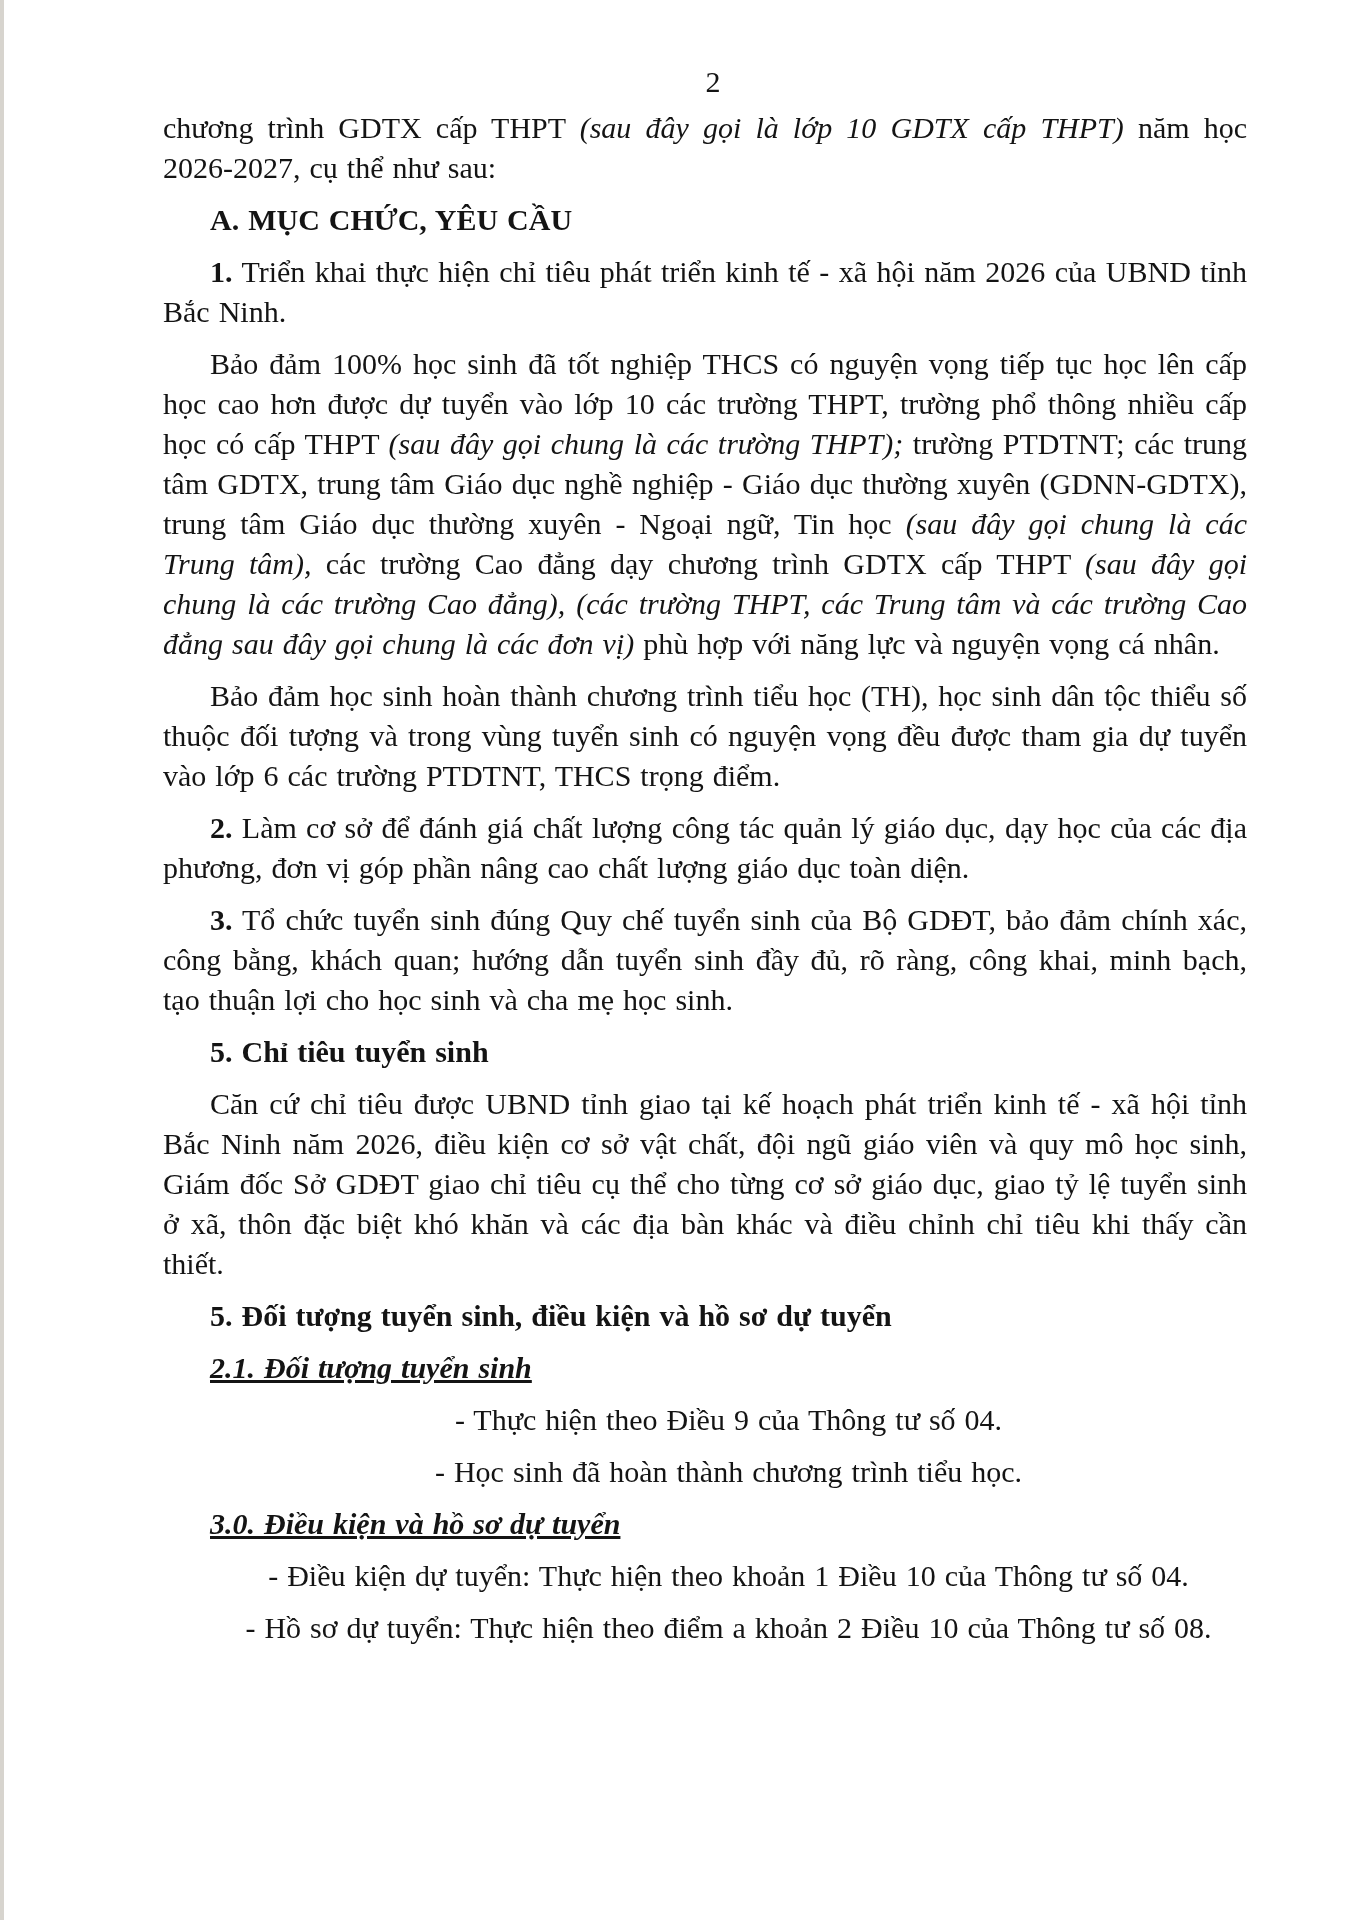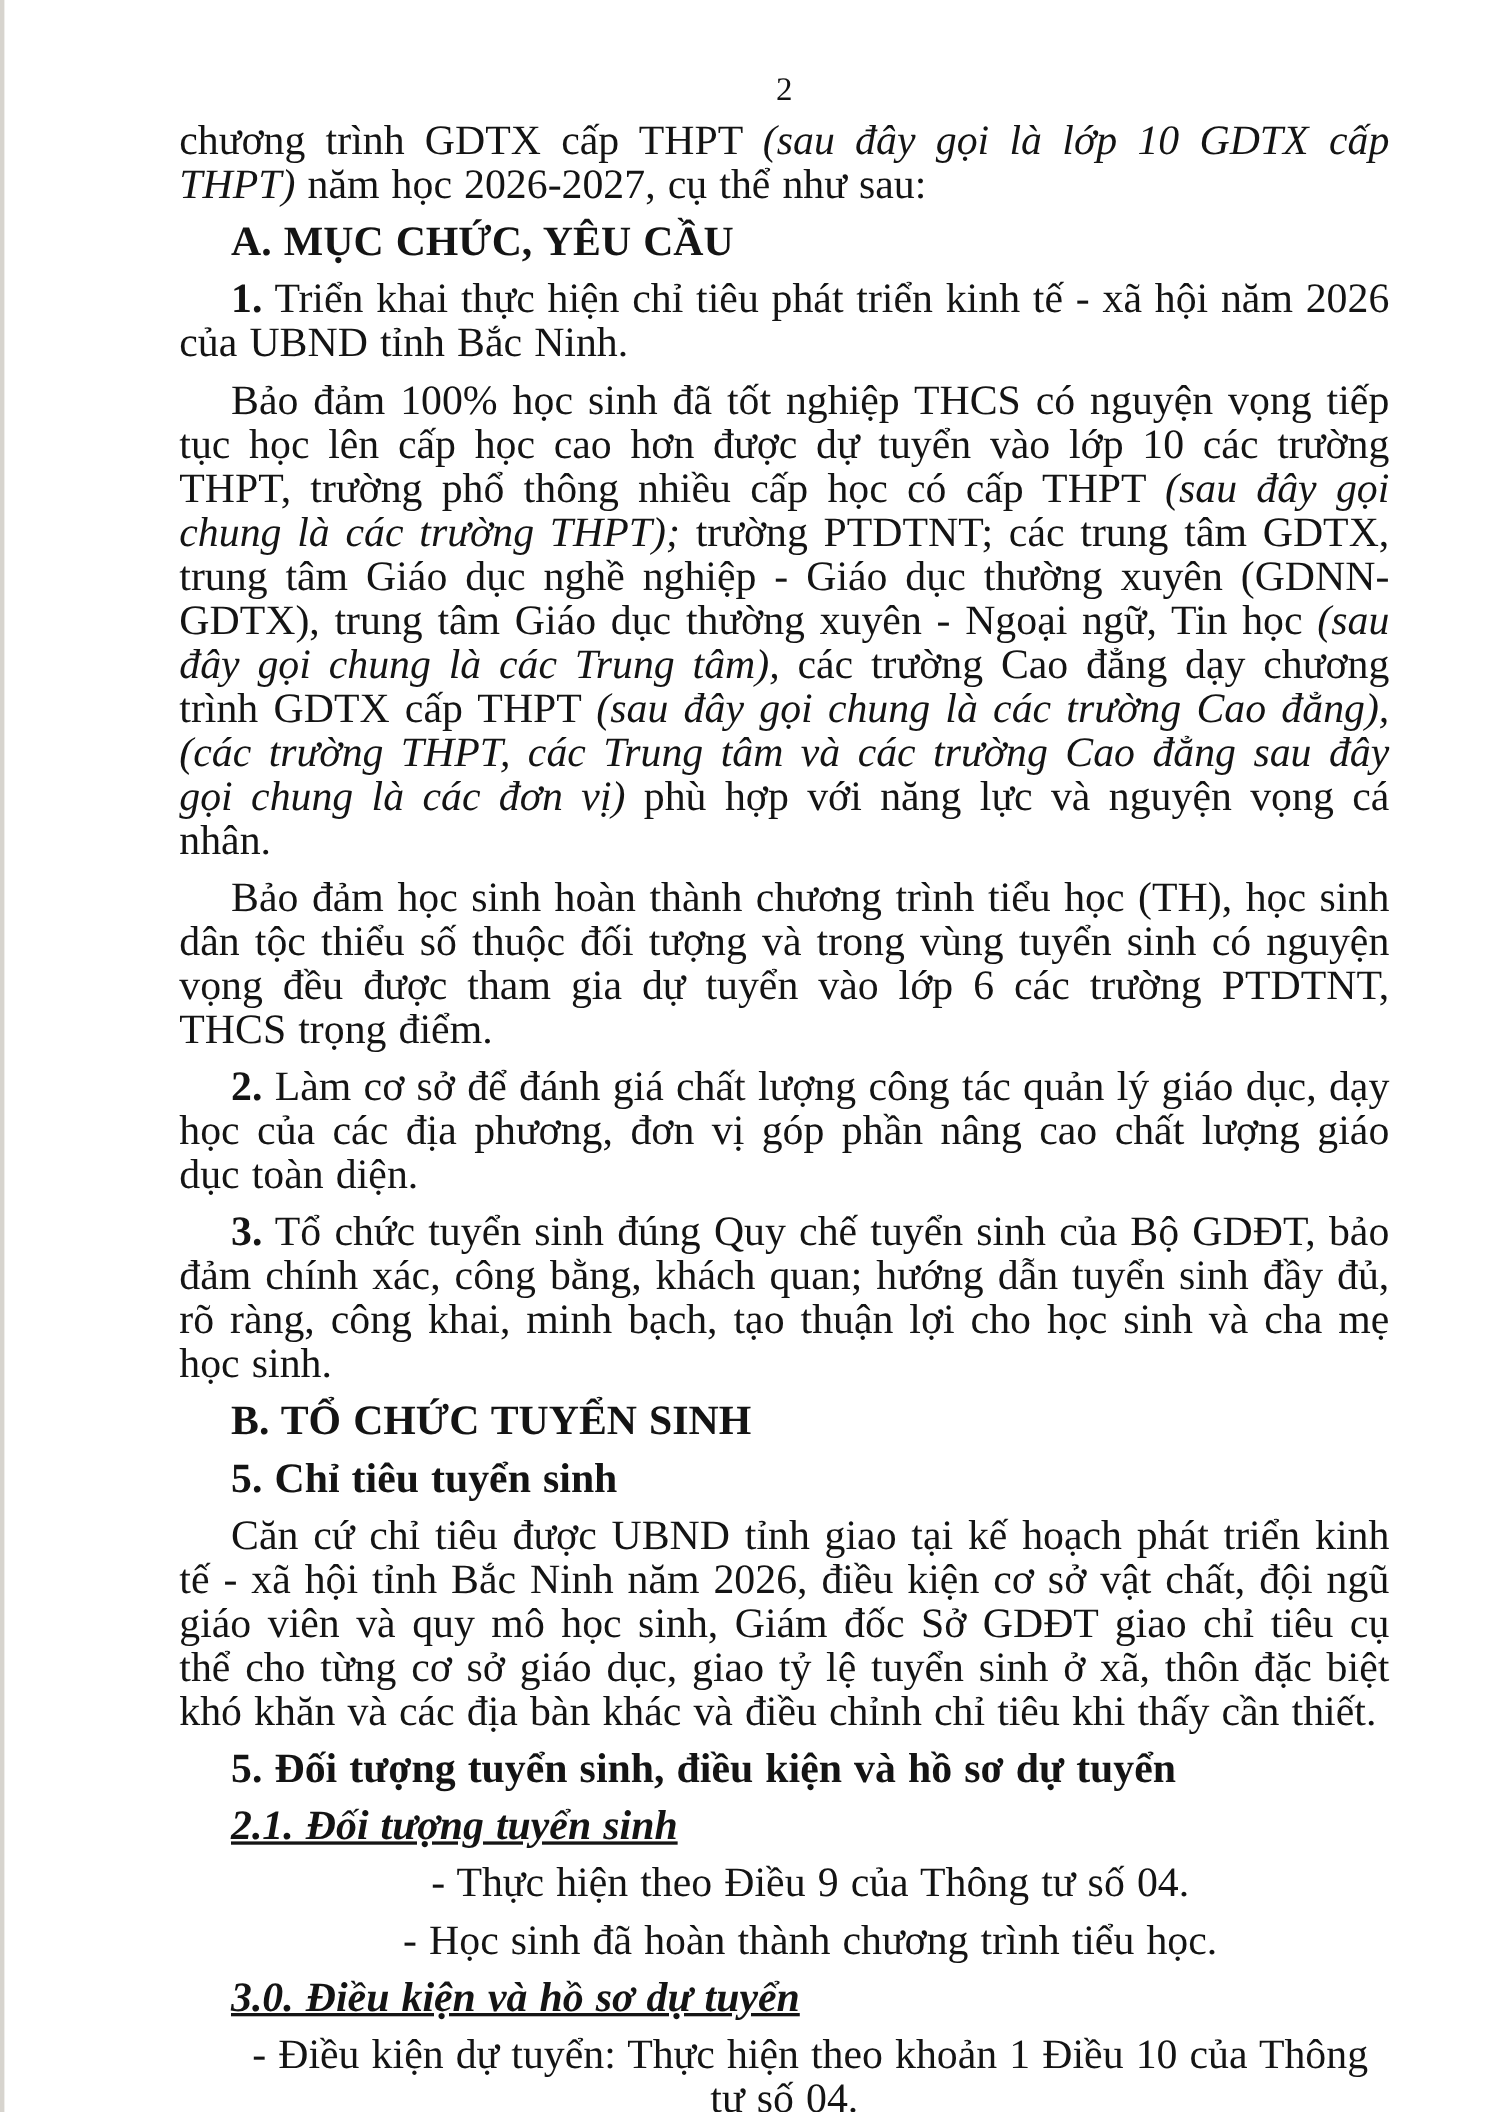--- a/index.html
+++ b/index.html
@@ -18,22 +18,22 @@
     padding: 62px 97px 0 159px;
     background: #ffffff;
   }
   .page-number {
     text-align: center;
     font-size: 30px;
     line-height: 40px;
     margin-bottom: 6px;
   }
   p {
-    margin: 0 0 12px 0;
-    font-size: 38px;
+    margin: 0 16px 12px 0;
+    font-size: 30px;
     line-height: 40px;
     text-align: justify;
     text-indent: 47px;
     word-spacing: 1.5px;
   }
   p.noindent { text-indent: 0; }
   p.heading  { font-weight: bold; text-align: left; }
   p.heading-italic { font-weight: bold; font-style: italic; text-align: left; text-decoration: underline; }
   p.dash { text-align: center; }
   i { font-style: italic; }
@@ -53,21 +53,20 @@
   <p><b>1.</b><span> Triển khai thực hiện chỉ tiêu phát triển kinh tế - xã hội năm 2026 của UBND tỉnh Bắc Ninh.</span></p>
 
   <p><span>Bảo đảm 100% học sinh đã tốt nghiệp THCS có nguyện vọng tiếp tục học lên cấp học cao hơn được dự tuyển vào lớp 10 các trường THPT, trường phổ thông nhiều cấp học có cấp THPT </span><i>(sau đây gọi chung là các trường THPT);</i><span> trường PTDTNT; các trung tâm GDTX, trung tâm Giáo dục nghề nghiệp - Giáo dục thường xuyên (GDNN-GDTX), trung tâm Giáo dục thường xuyên - Ngoại ngữ, Tin học </span><i>(sau đây gọi chung là các Trung tâm),</i><span> các trường Cao đẳng dạy chương trình GDTX cấp THPT </span><i>(sau đây gọi chung là các trường Cao đẳng), (các trường THPT, các Trung tâm và các trường Cao đẳng sau đây gọi chung là các đơn vị)</i><span> phù hợp với năng lực và nguyện vọng cá nhân.</span></p>
 
   <p>Bảo đảm học sinh hoàn thành chương trình tiểu học (TH), học sinh dân tộc thiểu số thuộc đối tượng và trong vùng tuyển sinh có nguyện vọng đều được tham gia dự tuyển vào lớp 6 các trường PTDTNT, THCS trọng điểm.</p>
 
   <p><b>2.</b><span> Làm cơ sở để đánh giá chất lượng công tác quản lý giáo dục, dạy học của các địa phương, đơn vị góp phần nâng cao chất lượng giáo dục toàn diện.</span></p>
 
   <p><b>3.</b><span> Tổ chức tuyển sinh đúng Quy chế tuyển sinh của Bộ GDĐT, bảo đảm chính xác, công bằng, khách quan; hướng dẫn tuyển sinh đầy đủ, rõ ràng, công khai, minh bạch, tạo thuận lợi cho học sinh và cha mẹ học sinh.</span></p>
 
-  <p class="heading">B. TỔ CHỨC TUYỂN SINH</p>
 
 
   <p class="heading">5. Chỉ tiêu tuyển sinh</p>
 
   <p>Căn cứ chỉ tiêu được UBND tỉnh giao tại kế hoạch phát triển kinh tế - xã hội tỉnh Bắc Ninh năm 2026, điều kiện cơ sở vật chất, đội ngũ giáo viên và quy mô học sinh, Giám đốc Sở GDĐT giao chỉ tiêu cụ thể cho từng cơ sở giáo dục, giao tỷ lệ tuyển sinh ở xã, thôn đặc biệt khó khăn và các địa bàn khác và điều chỉnh chỉ tiêu khi thấy cần thiết.</p>
 
   <p class="heading">5. Đối tượng tuyển sinh, điều kiện và hồ sơ dự tuyển</p>
 
   <p class="heading-italic">2.1. Đối tượng tuyển sinh</p>
 

